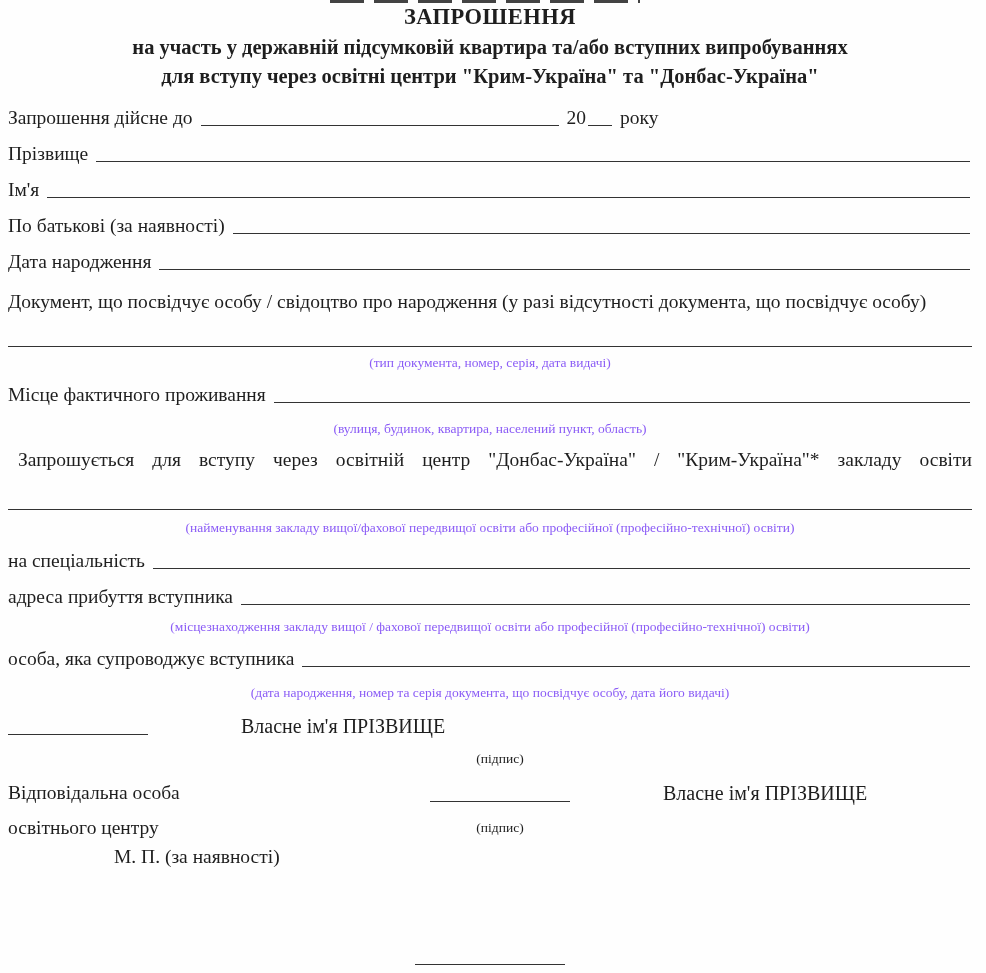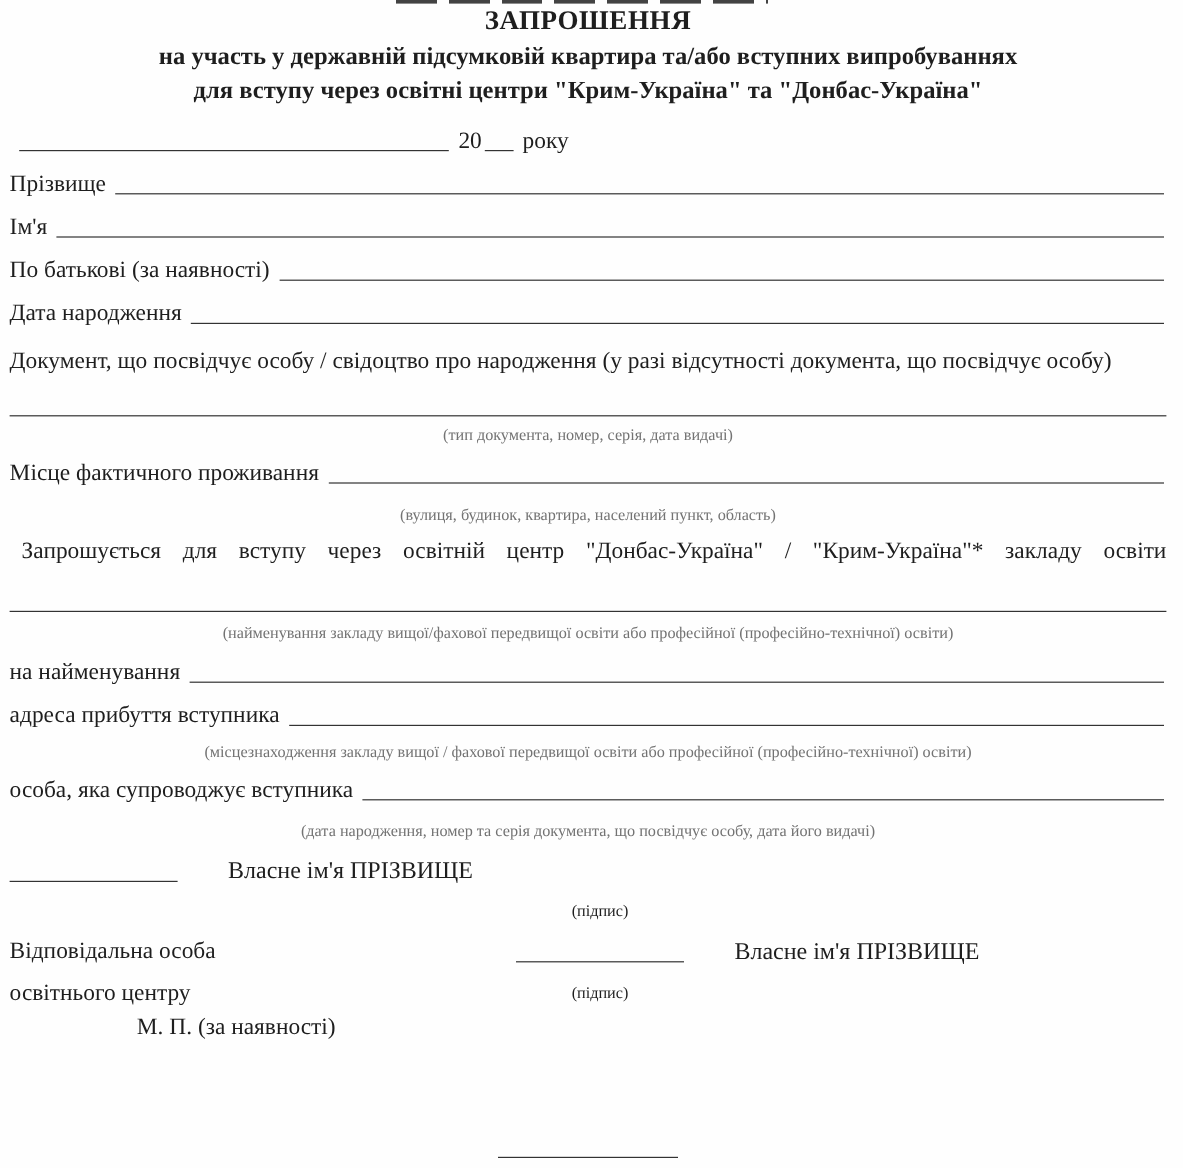--- a/index.html
+++ b/index.html
@@ -57,21 +57,21 @@
     margin-top: 8px;
   }
   .rule {
     height: 0;
     border-bottom: 1.8px solid #333;
   }
   .caption {
     text-align: center;
     font-size: 13.5px;
     line-height: 17px;
-    color: #737373;
+    color: #8b5cf6;
   }
   .statement {
     line-height: 26px;
     text-align: justify;
     text-align-last: justify;
     padding-left: 10px;
   }
   .sig-row { display: flex; align-items: flex-end; line-height: 26px; }
   .sig-label { flex: 0 0 422px; white-space: nowrap; }
   .sig-line {
@@ -79,21 +79,21 @@
     border-bottom: 1.6px solid #333;
     height: 14px;
     margin-bottom: 4px;
   }
   .sig-caption {
     flex: 0 0 140px;
     text-align: center;
     font-size: 13.5px;
     line-height: 16px;
   }
-  .sig-name { margin-left: 42px; white-space: nowrap; font-size: 20px; }
+  .sig-name { margin-left: 93px; white-space: nowrap; font-size: 20px; }
   .stamp { margin-left: 106px; }
   .bottom-rule {
     position: absolute;
     bottom: 8px; left: 415px;
     width: 150px; height: 0;
     border-bottom: 1.8px solid #333;
   }
   
   .mt-sub1 { margin-top: 3px; }
   .mt-valid { margin-top: 15px; }
@@ -120,20 +120,21 @@
 
 <div class="page">
 
   <div class="scan-artifact"></div>
 
   <div class="title">ЗАПРОШЕННЯ</div>
   <div class="subtitle mt-sub1">на участь у державній підсумковій квартира та/або вступних випробуваннях</div>
   <div class="subtitle">для вступу через освітні центри "Крим-Україна" та "Донбас-Україна"</div>
 
   <div class="row mt-valid">
+    <span class="label">Запрошення дійсне до</span>
     <span class="fill fixed" style="width:358px"></span>
     <span class="label" style="margin-left:6px">20</span>
     <span class="fill fixed" style="width:24px;margin-left:2px"></span>
     <span class="label" style="margin-left:6px">року</span>
   </div>
 
   <div class="row mt-field">
     <span class="label">Прізвище</span>
     <span class="fill"></span>
   </div>
@@ -163,21 +164,21 @@
     <span class="fill"></span>
   </div>
   <div class="caption mt-cap2">(вулиця, будинок, квартира, населений пункт, область)</div>
 
   <div class="statement mt-stmt">Запрошується для вступу через освітній центр "Донбас-Україна" / "Крим-Україна"* закладу освіти</div>
 
   <div class="rule mt-rule2"></div>
   <div class="caption mt-cap3">(найменування закладу вищої/фахової передвищої освіти або професійної (професійно-технічної) освіти)</div>
 
   <div class="row mt-spec">
-    <span class="label">на найменування</span>
+    <span class="label">на спеціальність</span>
     <span class="fill"></span>
   </div>
 
   <div class="row mt-field">
     <span class="label">адреса прибуття вступника</span>
     <span class="fill"></span>
   </div>
   <div class="caption mt-cap4">(місцезнаходження закладу вищої / фахової передвищої освіти або професійної (професійно-технічної) освіти)</div>
 
   <div class="row mt-acc">

